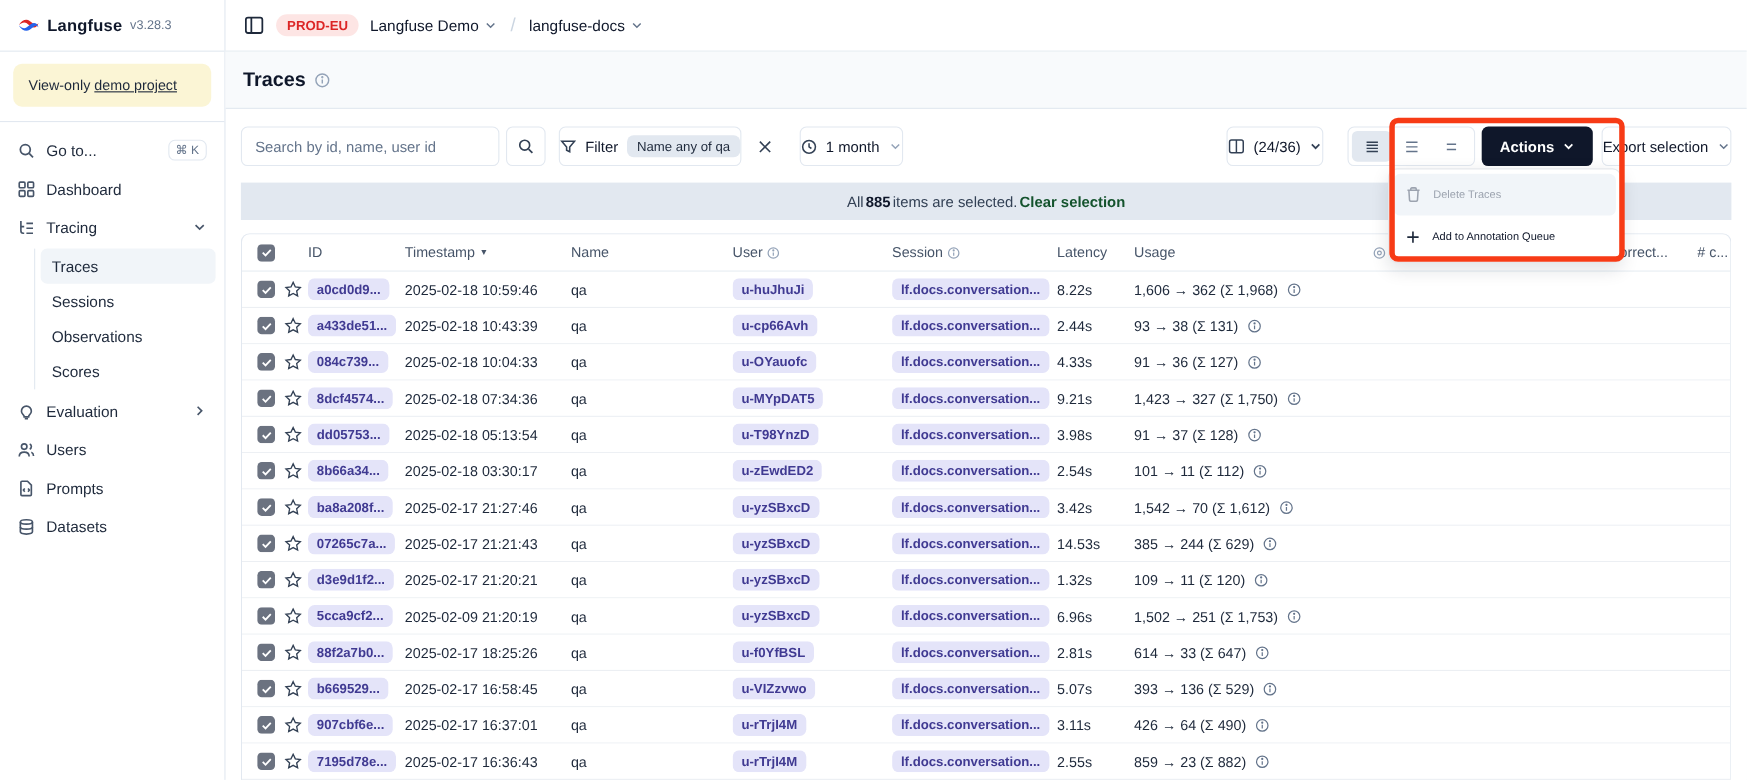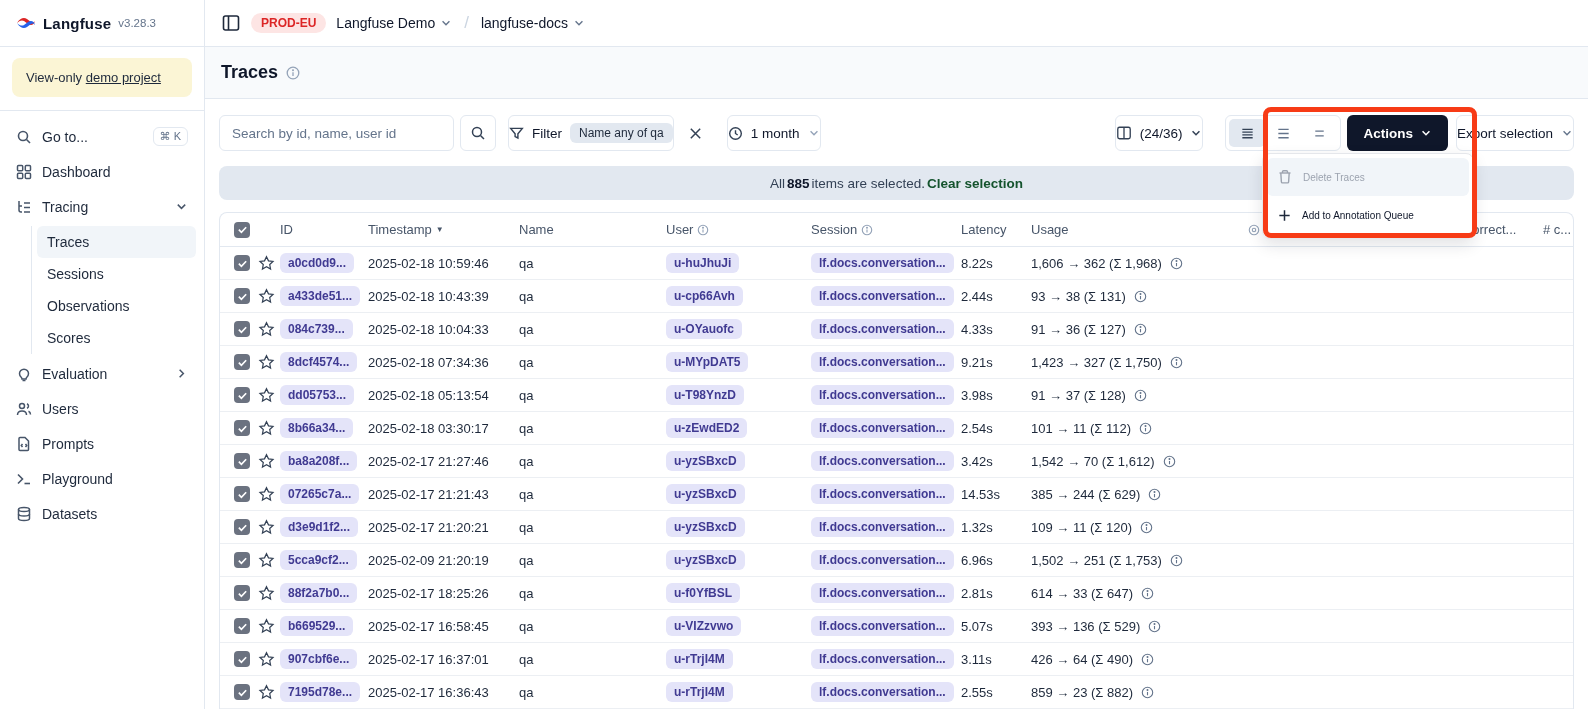--- a/index.html
+++ b/index.html
@@ -46,21 +46,21 @@
     gap:8px; padding:0 0; font-size:13.5px; color:#0f172a; cursor:pointer; white-space:nowrap; }
   .filter-badge { background:#e2e8f0; border-radius:6px; font-size:12px; padding:3px 9px; color:#1e293b; }
   .plain-x { border:none; background:none; cursor:pointer; margin:0 6px 0 14px; display:flex; }
   .right-cluster { margin-left:auto; display:flex; align-items:center; }
   .rowheight-group { display:flex; align-items:center; border:1px solid #e2e8f0; border-radius:6px; padding:3px; margin:0 6px 0 22px; }
   .rh-btn { width:36px; height:28px; border-radius:5px; display:flex; align-items:center; justify-content:center; cursor:pointer; }
   .rh-btn.active { background:#e2e8f0; }
   .btn-dark { height:36px; background:#0f172a; color:#fff; border:none; border-radius:6px; display:flex; align-items:center;
     gap:7px; padding:0 16px; font-size:13.5px; font-weight:600; cursor:pointer; margin-right:8px; }
 
-  .sel-banner { margin-top:15px; height:34px; background:#e2e8f0; border-radius:8px; display:flex; align-items:center;
+  .sel-banner { margin-top:15px; height:34px; background:#e2e8f0; border-radius:0; display:flex; align-items:center;
     justify-content:center; gap:2px; font-size:13.5px; color:#334155; }
   .sel-banner b { color:#0f172a; }
   .sel-banner a { color:#14532d; font-weight:600; cursor:pointer; }
 
   
   .table { margin-top:12px; border:1px solid #e2e8f0; border-bottom:none; border-radius:8px 8px 0 0; overflow:hidden; }
   .trow { display:grid; grid-template-columns:32px 28px 88px 151px 147px 145px 150px 70px 217px 147px 148px 1fr; align-items:center; }
   .thead { height:34px; border-bottom:1px solid #e2e8f0; font-size:13px; color:#475569; font-weight:500; }
   .tbody .trow { height:33px; border-bottom:1px solid #eceff3; font-size:13px; color:#1e293b; background:#fff; }
   .cell { display:flex; align-items:center; gap:4px; overflow:hidden; white-space:nowrap; }
@@ -184,29 +184,20 @@
         <span class="icon">
           <svg width="16" height="16" viewBox="0 0 16 16" fill="none" stroke="#475569" stroke-width="1.5">
               <path d="M4 1.5h5l3.5 3.5v8.5a1 1 0 0 1-1 1H4a1 1 0 0 1-1-1v-11a1 1 0 0 1 1-1z"></path>
               <path d="M6.5 8 5.3 9.5 6.5 11"></path>
               <path d="M9.5 8l1.2 1.5L9.5 11"></path>
             </svg>
         </span>
         <span>Prompts</span>
       </div>
 
-      <div class="nav-item">
-        <span class="icon">
-          <svg width="16" height="16" viewBox="0 0 16 16" fill="none" stroke="#475569" stroke-width="1.6">
-              <path d="M2 3.5 6.5 8 2 12.5"></path>
-              <path d="M8.5 12.5H14"></path>
-            </svg>
-        </span>
-        <span>Playground</span>
-      </div>
 
       <div class="nav-item">
         <span class="icon">
           <svg width="16" height="16" viewBox="0 0 16 16" fill="none" stroke="#475569" stroke-width="1.5">
               <ellipse cx="8" cy="3.5" rx="5.5" ry="2"></ellipse>
               <path d="M2.5 3.5v9c0 1.1 2.5 2 5.5 2s5.5-.9 5.5-2v-9"></path>
               <path d="M2.5 8c0 1.1 2.5 2 5.5 2s5.5-.9 5.5-2"></path>
             </svg>
         </span>
         <span>Datasets</span>

